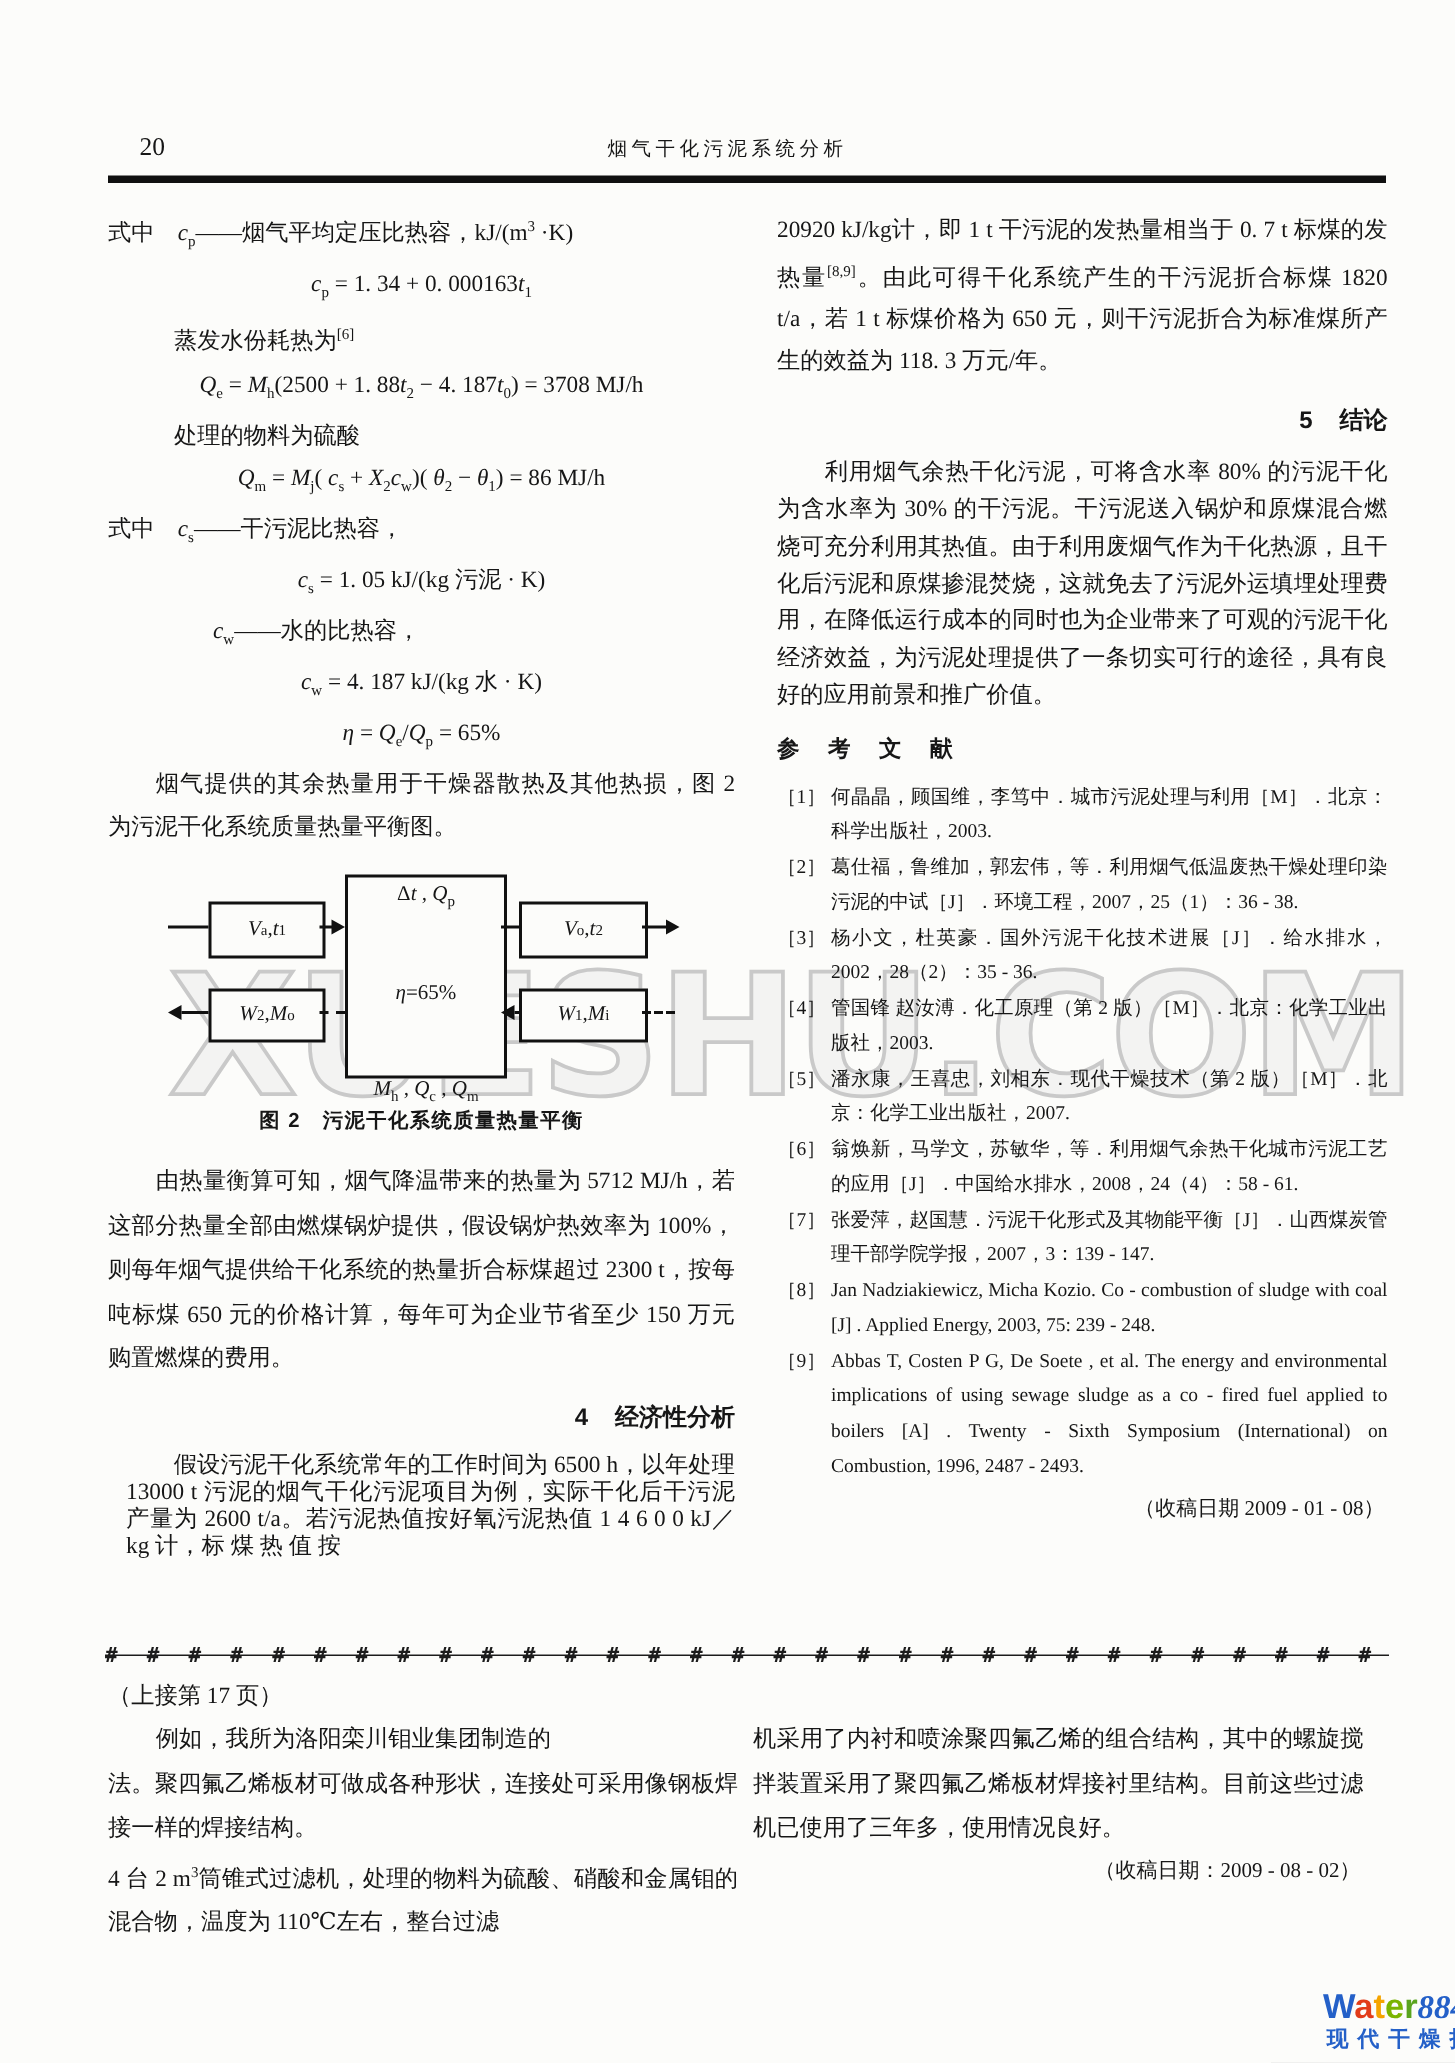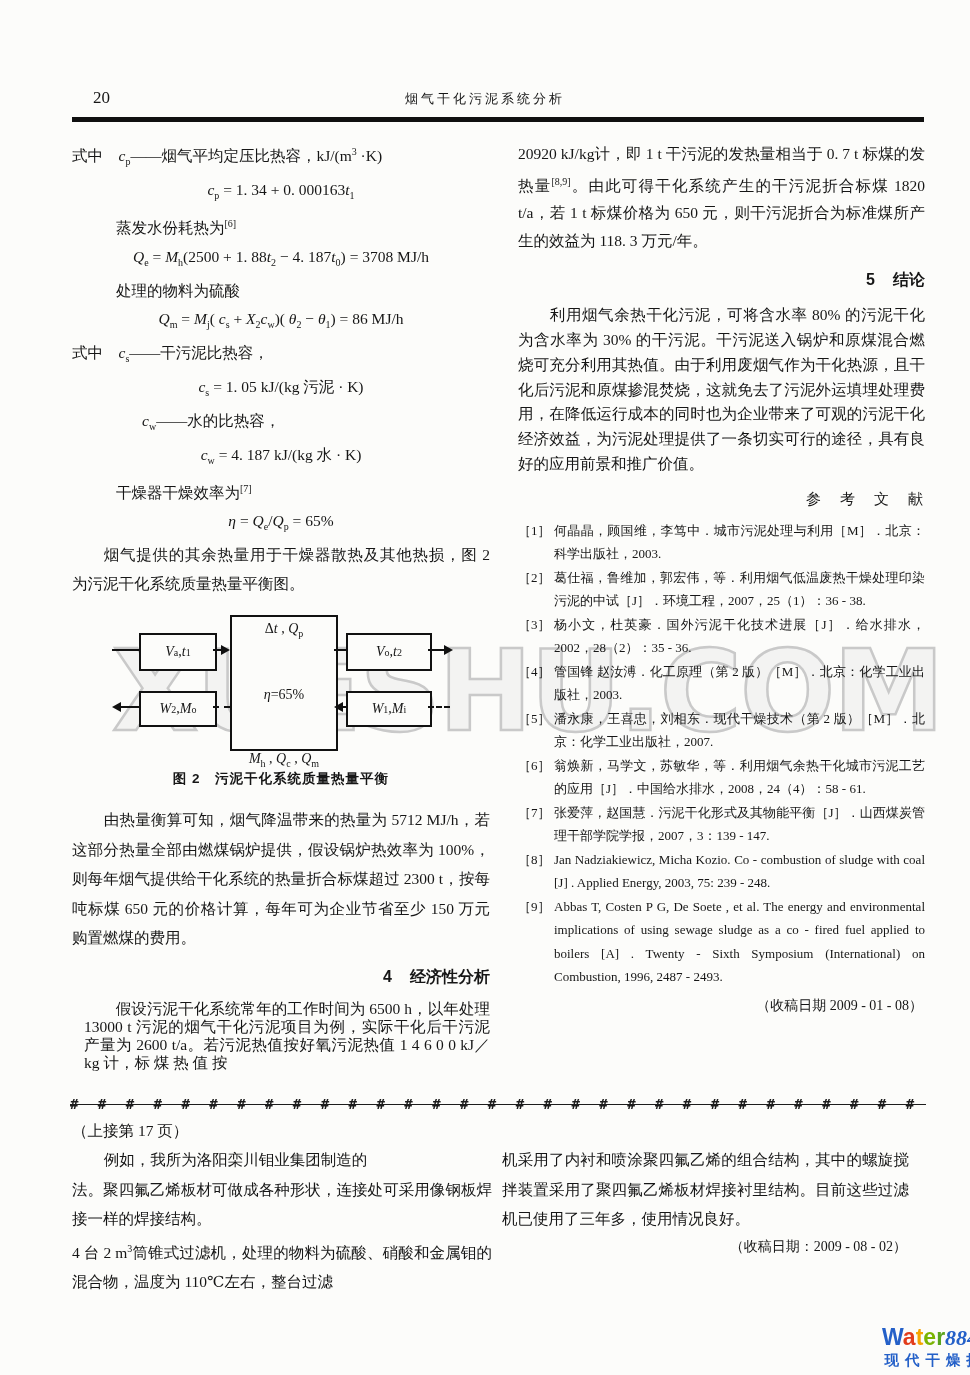--- a/index.html
+++ b/index.html
@@ -34,21 +34,21 @@
   .fig-box{position:absolute;border:2px solid #111;background:#fcfcfa;display:flex;align-items:center;
            justify-content:center;font-size:14px;white-space:nowrap;}
   .fig-center{flex-direction:column;justify-content:space-around;padding:4px 0;}
   .hline{position:absolute;height:2px;background:#111;}
   .hdash{position:absolute;height:0;border-top:2px dashed #111;}
   .arr-r{position:absolute;width:0;height:0;border-top:5px solid transparent;border-bottom:5px solid transparent;border-left:9px solid #111;}
   .arr-l{position:absolute;width:0;height:0;border-top:5px solid transparent;border-bottom:5px solid transparent;border-right:9px solid #111;}
   .fig-caption{position:absolute;left:0;bottom:0;width:100%;text-align:center;font-size:13.5px;font-weight:600;
                font-family:"Liberation Sans","DejaVu Sans",sans-serif;letter-spacing:1px;}
   
-  .ref-head{text-align:right;font-weight:normal;font-size:15px;font-family:"Liberation Sans","DejaVu Sans",sans-serif;
+  .ref-head{text-align:left;font-weight:bold;font-size:15px;font-family:"Liberation Sans","DejaVu Sans",sans-serif;
             letter-spacing:2px;margin:13px 0 10px 0;}
   .ref-row{display:flex;font-size:13px;line-height:23.5px;text-align:justify;}
   .ref-num{flex:0 0 36px;}
   .ref-text{flex:1;}
   .received{font-size:14px;text-align:right;padding-right:2px;margin-top:8px;}
   
   .divider{position:absolute;left:70px;top:1096px;width:856px;z-index:1;white-space:nowrap;overflow:hidden;
            font-size:14px;font-weight:bold;letter-spacing:2px;word-spacing:7px;color:#1c1c1c;
            text-decoration:line-through;font-family:"DejaVu Sans Mono","Liberation Mono",monospace;}
   #bot-left{left:72px;top:1116px;width:420px;}
@@ -77,21 +77,20 @@
     <div class="fline">式中　<i>c</i><sub>p</sub>——烟气平均定压比热容，kJ/(m<sup>3</sup> ·K)</div>
     <div class="fline fcenter"><i>c</i><sub>p</sub> = 1. 34 + 0. 000163<i>t</i><sub>1</sub></div>
     <div class="fline findent">蒸发水份耗热为<sup>[6]</sup></div>
     <div class="fline fcenter"><i>Q</i><sub>e</sub> = <i>M</i><sub>h</sub>(2500 + 1. 88<i>t</i><sub>2</sub> − 4. 187<i>t</i><sub>0</sub>) = 3708  MJ/h</div>
     <div class="fline findent">处理的物料为硫酸</div>
     <div class="fline fcenter"><i>Q</i><sub>m</sub> =  <i>M</i><sub>j</sub>( <i>c</i><sub>s</sub> +  <i>X</i><sub>2</sub><i>c</i><sub>w</sub>)(  <i>θ</i><sub>2</sub> − <i>θ</i><sub>1</sub>) = 86  MJ/h</div>
     <div class="fline">式中　<i>c</i><sub>s</sub>——干污泥比热容，</div>
     <div class="fline fcenter"><i>c</i><sub>s</sub> = 1. 05  kJ/(kg 污泥 · K)</div>
     <div class="fline findent2"><i>c</i><sub>w</sub>——水的比热容，</div>
     <div class="fline fcenter"><i>c</i><sub>w</sub> = 4. 187  kJ/(kg 水 · K)</div>
-    <div class="fline findent">干燥器干燥效率为<sup>[7]</sup></div>
     <div class="fline fcenter"><i>η</i> = <i>Q</i><sub>e</sub>/<i>Q</i><sub>p</sub> = 65%</div>
     <div class="para lh28 indent">烟气提供的其余热量用于干燥器散热及其他热损，图 2 为污泥干化系统质量热量平衡图。</div>
 
     <div class="figure">
       <div class="fig-box" style="left:67px;top:19px;width:74px;height:34px;"><i>V</i><sub>a</sub> , <i>t</i><sub>1</sub></div>
       <div class="fig-box fig-center" style="left:158px;top:1px;width:104px;height:124px;gap:48px;">
         <span>Δ<i>t</i> , <i>Q</i><sub>p</sub></span>
         <span><i>η</i>=65%</span>
         <span><i>M</i><sub>h</sub> , <i>Q</i><sub>c</sub> , <i>Q</i><sub>m</sub></span>
       </div>

